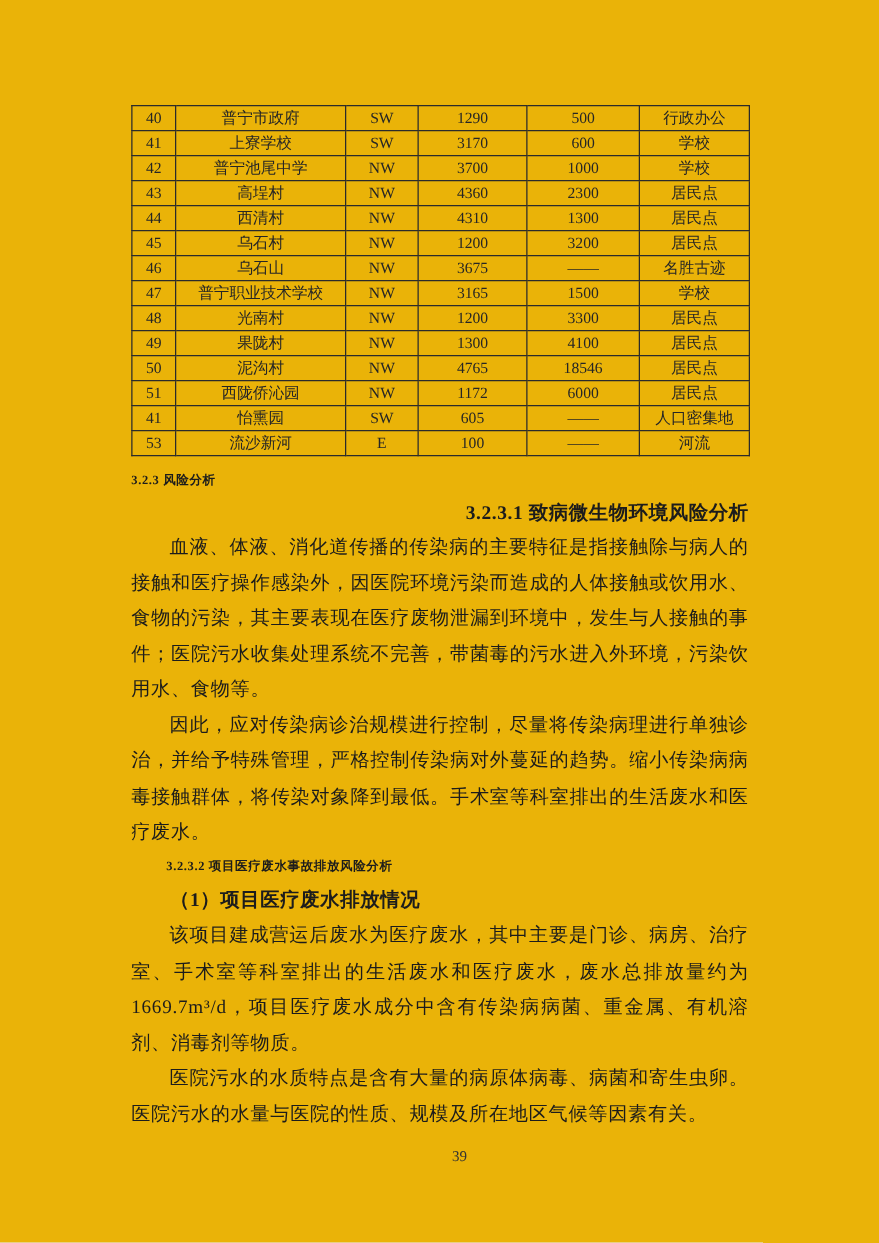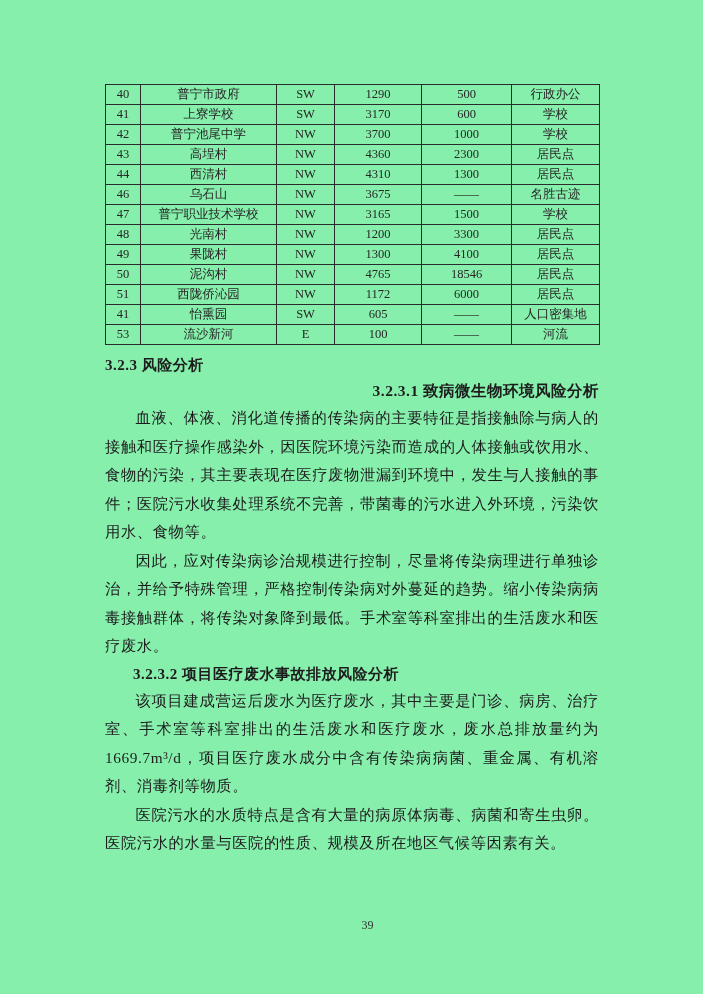--- a/index.html
+++ b/index.html
@@ -1,21 +1,21 @@
 <!DOCTYPE html>
 <html><head>
 <meta charset="utf-8">
 <style>
   html, body { margin: 0; padding: 0; background: #e8e8e8; }
   .page {
     position: relative;
     width: 703px;
     height: 994px;
     margin: 0 auto;
-    background: #86efac;
+    background: #eab308;
     font-family: "Liberation Serif", "DejaVu Serif", serif;
     color: #1c1c1c;
     overflow: hidden;
   }
   .content {
     position: absolute;
     left: 105px;
     top: 84px;
     width: 494px;
   }
@@ -30,21 +30,21 @@
     padding: 0;
     text-align: center;
     vertical-align: middle;
     font-size: 12.5px;
     line-height: 1;
     white-space: nowrap;
     overflow: hidden;
     color: #262626;
   }
   .h-sec {
-    font-size: 15px;
+    font-size: 10px;
     font-weight: bold;
     line-height: 26px;
     margin: 7px 0 0 0;
     letter-spacing: 0.5px;
   }
   .h-sub {
     font-size: 15.5px;
     font-weight: bold;
     line-height: 26px;
     margin: 0 0 0 6px;
@@ -127,20 +127,28 @@
           </tr>
           <tr>
             <td>44</td>
             <td>西清村</td>
             <td>NW</td>
             <td>4310</td>
             <td>1300</td>
             <td>居民点</td>
           </tr>
           <tr>
+            <td>45</td>
+            <td>乌石村</td>
+            <td>NW</td>
+            <td>1200</td>
+            <td>3200</td>
+            <td>居民点</td>
+          </tr>
+          <tr>
             <td>46</td>
             <td>乌石山</td>
             <td>NW</td>
             <td>3675</td>
             <td>——</td>
             <td>名胜古迹</td>
           </tr>
           <tr>
             <td>47</td>
             <td>普宁职业技术学校</td>
@@ -200,20 +208,21 @@
         </tbody>
     </table>
 
     <h2 class="h-sec">3.2.3 风险分析</h2>
     <h3 class="h-sub">3.2.3.1 致病微生物环境风险分析</h3>
 
     <p class="para">血液、体液、消化道传播的传染病的主要特征是指接触除与病人的接触和医疗操作感染外，因医院环境污染而造成的人体接触或饮用水、食物的污染，其主要表现在医疗废物泄漏到环境中，发生与人接触的事件；医院污水收集处理系统不完善，带菌毒的污水进入外环境，污染饮用水、食物等。</p>
     <p class="para">因此，应对传染病诊治规模进行控制，尽量将传染病理进行单独诊治，并给予特殊管理，严格控制传染病对外蔓延的趋势。缩小传染病病毒接触群体，将传染对象降到最低。手术室等科室排出的生活废水和医疗废水。</p>
 
     <h3 class="h-sec" style="margin-top:0;margin-left:28px;">3.2.3.2 项目医疗废水事故排放风险分析</h3>
+    <h4 class="h-num">（1）项目医疗废水排放情况</h4>
 
     <p class="para">该项目建成营运后废水为医疗废水，其中主要是门诊、病房、治疗室、手术室等科室排出的生活废水和医疗废水，废水总排放量约为 1669.7m³/d，项目医疗废水成分中含有传染病病菌、重金属、有机溶剂、消毒剂等物质。</p>
     <p class="para">医院污水的水质特点是含有大量的病原体病毒、病菌和寄生虫卵。医院污水的水量与医院的性质、规模及所在地区气候等因素有关。</p>
 
   </div>
 
   <div class="page-number">39</div>
 </div>
 
 </body></html>

